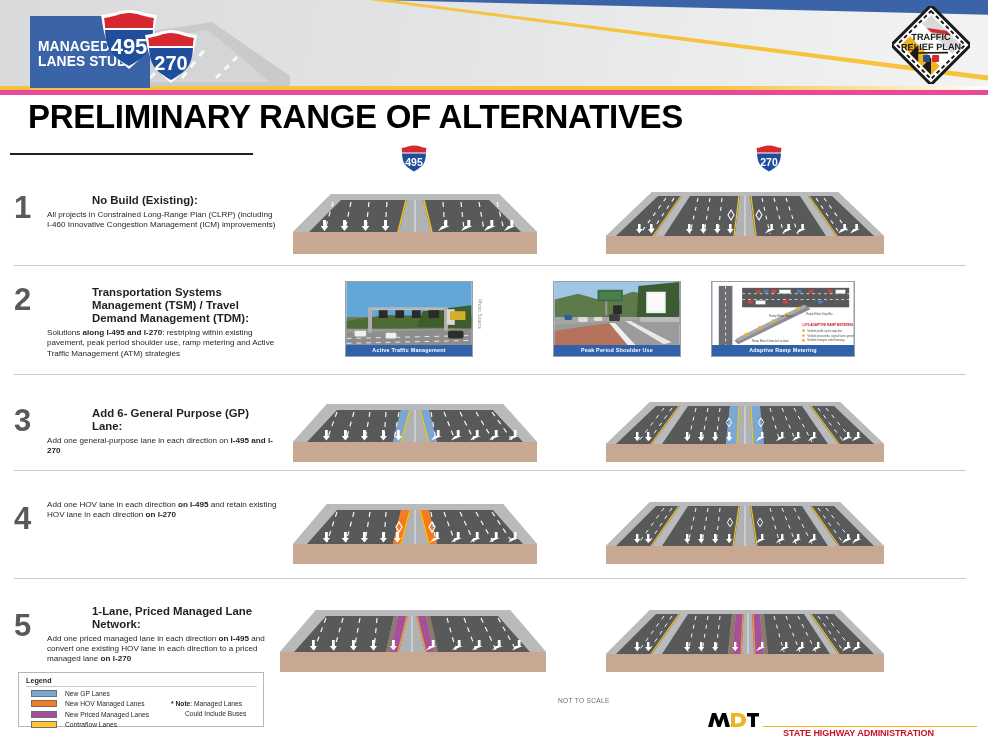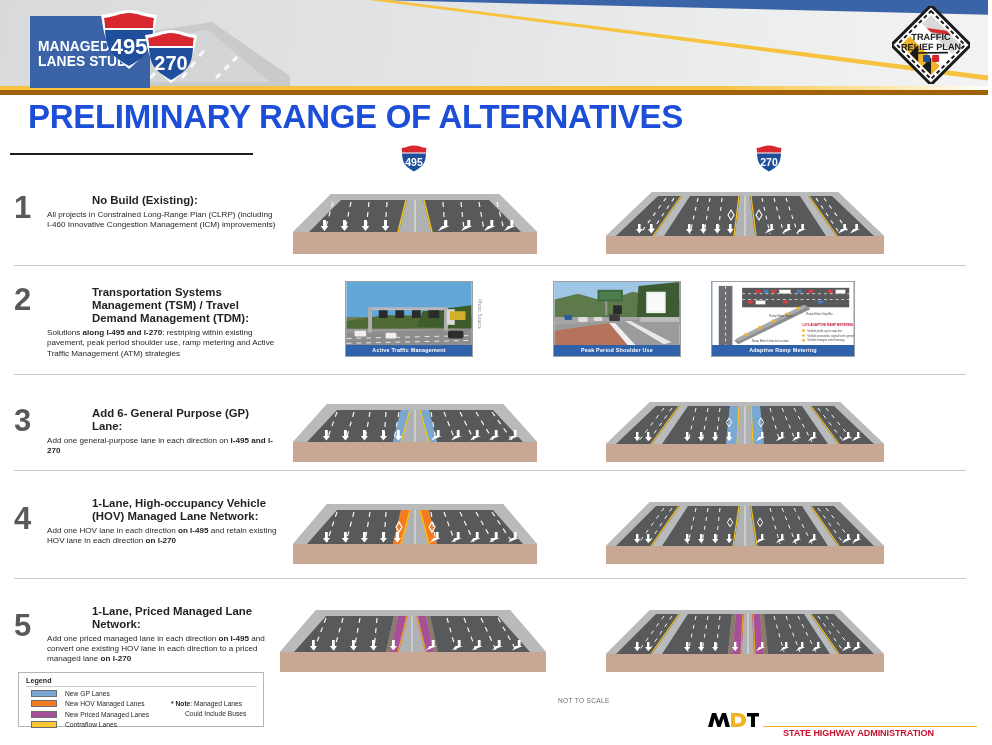--- a/index.html
+++ b/index.html
@@ -1,20 +1,20 @@
 <!DOCTYPE html>
 <html><head>
 <meta charset="utf-8">
 <style>
   html,body{margin:0;padding:0;background:#fff;}
   body{width:992px;height:745px;font-family:"Liberation Sans",sans-serif;color:#231f20;overflow:hidden;}
   .page{position:relative;width:992px;height:745px;background:#ffffff;}
 
   
-  .banner{position:absolute;left:0;top:0;width:988px;height:95px;overflow:hidden;background:#a16207;}
+  .banner{position:absolute;left:0;top:0;width:988px;height:95px;overflow:hidden;background:#ec4899;}
   .banner-gray{position:absolute;left:0;top:0;width:992px;height:88px;
     background:linear-gradient(100deg,#d9dadb 0%,#e3e4e5 45%,#eceded 75%,#f3f3f3 100%);}
   .banner-bluewedge{position:absolute;left:0;top:0;width:992px;height:88px;
     background:#3a63a8;clip-path:polygon(100% 0,100% 100%,405% 100%,38% 0);}
   .banner-yellowstripe{position:absolute;left:0;top:0;width:992px;height:88px;
     background:#f7c33f;clip-path:polygon(37.2% 0,39.3% 0,100% 86.5%,100% 92%);}
   .banner-bottomline{position:absolute;left:0;top:86px;width:992px;height:4px;
     background:linear-gradient(90deg,#f7c33f 0%,#f7c33f 72%,#fbe4a0 88%,#ffffff 100%);}
   .banner-roadart{position:absolute;left:120px;top:16px;width:170px;height:72px;overflow:hidden;}
 
@@ -24,21 +24,21 @@
     transform:scaleX(.92);transform-origin:left top;}
   .logo-text div{white-space:nowrap;}
 
   .shield-495{position:absolute;left:95px;top:8px;width:68px;height:64px;}
   .shield-270{position:absolute;left:140px;top:28px;width:62px;height:58px;}
 
   .trp-badge{position:absolute;right:18px;top:6px;width:78px;height:78px;}
 
   
   .page-title{position:absolute;left:28px;top:98px;font-size:33px;font-weight:bold;
-    color:#1d4ed8;letter-spacing:-.3px;font-family:"Liberation Sans",sans-serif;text-align:center;}
+    color:#000000;letter-spacing:-.3px;font-family:"Liberation Sans",sans-serif;text-align:center;}
 
   .col-head{position:absolute;left:10px;top:150px;width:260px;}
   .col-head .ch-text{font-size:15.5px;font-weight:bold;color:#231f20;letter-spacing:.2px;}
   .col-head .ch-rule{margin-top:3px;height:2px;background:#231f20;width:243px;}
 
   .hdr-shield{position:absolute;width:34px;height:32px;top:143px;}
   .hdr-shield.a{left:397px;}
   .hdr-shield.b{left:752px;}
 
   
@@ -493,21 +493,20 @@
         <path d="M252 57.2 l3.1 -4.2 l1.9 0 l0 -5 l2.4 0 l0 5 l1.9 0 z"></path>
       </g>
     </svg>
 
     <div class="row-rule" style="top:470px"></div>
   </div>
 
   <div class="row">
     <div class="num" style="top:503px">4</div>
     <div class="desc" style="top:497px">
-      <div class="title">1-Lane, High-occupancy Vehicle (HOV) Managed Lane Network:</div>
       <div class="body">Add one HOV lane in each direction <b>on I-495</b> and retain existing HOV lane in each direction <b>on I-270</b></div>
     </div>
 
     <svg class="art" style="left:275px;top:484px;width:280px;height:82px" viewBox="0 0 280 82">
       <polygon points="18,72 262,72 262,80 18,80" fill="#c8a893"></polygon>
       <polygon points="18,60 52,20 228,20 262,60 262,72 18,72" fill="#c8a893"></polygon>
       <polygon points="18,60 52,20 228,20 262,60" fill="#b9babc"></polygon>
       <polygon points="28,60 58,24 222,24 252,60" fill="#b9babc"></polygon>
       <polygon points="32,60 62,26 126,26 118,60" fill="#58595b"></polygon>
       <polygon points="118,60 126,26 136,26 127,60" fill="#f47b20"></polygon>

